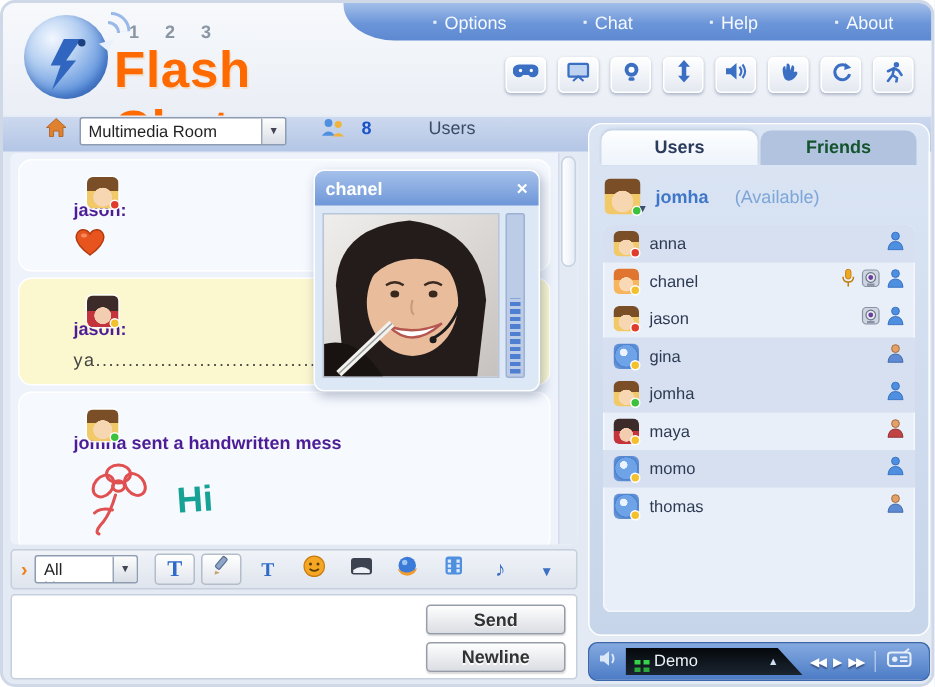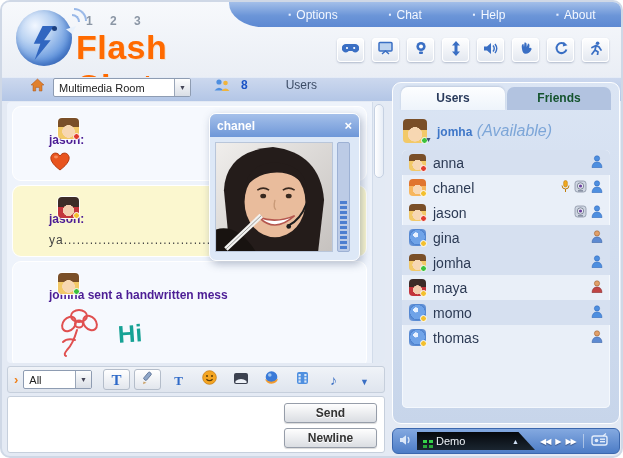--- a/index.html
+++ b/index.html
@@ -124,26 +124,26 @@
     background:linear-gradient(#dbe5f4,#c7d5ea); border:1px solid #fdfeff; border-radius:9px; }
   .tabs { display:flex; padding:4px 8px 0; gap:2px; }
   .tab { flex:1; text-align:center; font-size:12px; font-weight:bold; line-height:23px;
     border-radius:7px 7px 0 0; cursor:pointer; }
   .tab.active { background:linear-gradient(#fdfeff,#eef4fb); color:#2a3b5c; box-shadow:0 -1px 2px rgba(80,100,140,.2); }
   .tab.inactive { background:#b2c3e0; color:#14532d; }
   .me-row { display:flex; align-items:center; gap:8px; padding:9px 10px 7px; }
   .me-avatar-wrap { position:relative; width:26px; height:24px; }
   .me-caret { position:absolute; right:-3px; bottom:0; font-size:7px; color:#3b4f70; }
   .me-name { color:#3f77c8; font-weight:bold; font-size:12px; }
-  .me-status { color:#7da6d8; font-size:16px; margin-left:0;font-style:italic; }
+  .me-status { color:#7da6d8; font-size:12px; margin-left:13px; }
   .user-list { margin:0 9px; height:258px; background:#e9eff8; border-radius:5px; overflow:hidden;
     box-shadow:inset 0 0 0 1px #f4f8fd; }
   .user-row { display:flex; align-items:center; gap:7px; height:25px; padding:0 7px; cursor:pointer; }
   .user-row.alt { background:#d6e0f0; }
-  .user-name { font-size:14px; color:#2c3a54; flex:1; }
+  .user-name { font-size:11px; color:#2c3a54; flex:1; }
   .row-icons { display:flex; gap:4px; align-items:center; }
 
   
   .media { position:absolute; left:390px; top:426px; width:228px; height:26px;
     background:linear-gradient(#84a9e0,#4c7cc6); border:1px solid #3b67ad; border-radius:6px;
     display:flex; align-items:center; gap:5px; padding:0 6px; }
   .lcd { position:relative; width:118px; height:18px; background:linear-gradient(#05080c,#1a2530);
     clip-path:polygon(0 0, 86% 0, 100% 100%, 0 100%); display:flex; align-items:center; gap:5px; padding:0 6px; }
   .eq { width:4px; height:3px; background:#35d24a; box-shadow:6px 0 #35d24a, 0 5px #2aa83c, 6px 5px #2aa83c; }
   .lcd-text { color:#eef3f8; font-size:11px; flex:1; padding-left:4px; }

